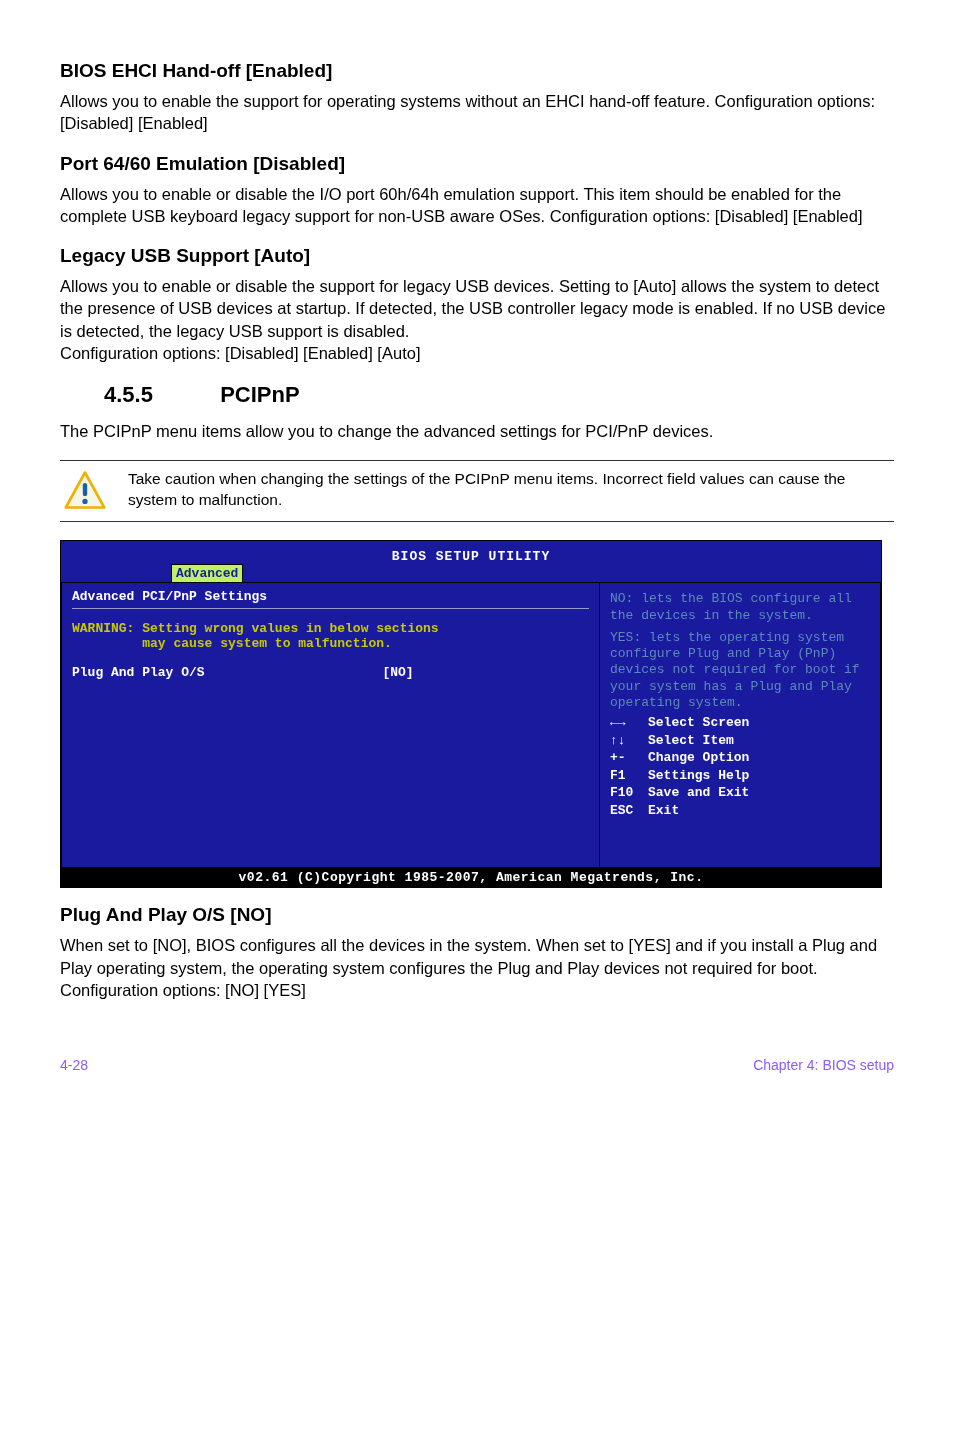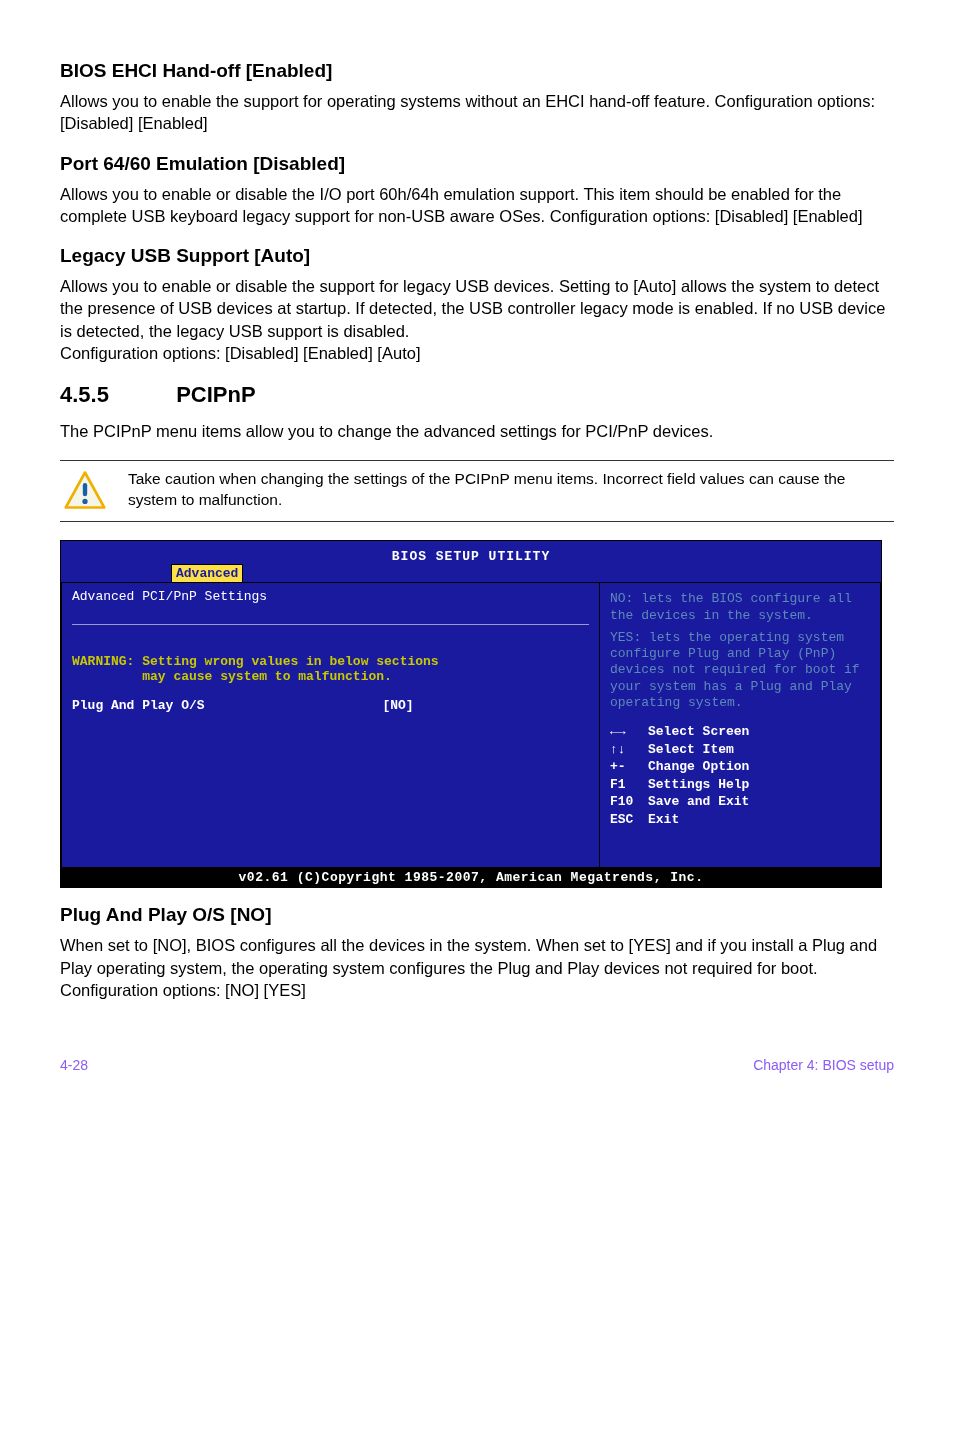--- a/index.html
+++ b/index.html
@@ -24,20 +24,21 @@
     margin: 0 0 18px 0;
   }
   h2.chapter {
     font-size: 22px;
     font-weight: bold;
     margin: 0 0 12px 0;
   }
   .chapter .num {
     display: inline-block;
     width: 110px;
+    margin-left: 44px;
   }
   .note-row {
     display: flex;
     align-items: flex-start;
     border-top: 1px solid #333;
     border-bottom: 1px solid #333;
     padding: 8px 0 10px 0;
     margin: 12px 0 18px 0;
     gap: 22px;
   }
@@ -68,44 +69,44 @@
   }
   .bios-tab-row {
     position: relative;
     height: 18px;
     border-bottom: 1.5px solid #000;
   }
   .bios-tab {
     position: absolute;
     left: 110px;
     top: 0;
-    background: #fde047;
+    background: #bef264;
     color: #1a1a9e;
     padding: 1px 4px;
     font-weight: bold;
     border: 1.5px solid #000;
     border-bottom: none;
   }
   .bios-body {
     display: flex;
   }
   .bios-left {
     flex: 1;
     border: 1.5px solid #000;
     border-top: none;
     border-right: none;
     padding: 6px 10px 10px 10px;
     min-height: 268px;
   }
   .bios-left .title-line {
     color: #ffffff;
-    font-weight: normal;
-    padding-bottom: 20px;
+    font-weight: bold;
+    padding-bottom: 4px;
     border-bottom: 1px solid #9a9acc;
-    margin-bottom: 29px;
+    margin-bottom: 12px;
   }
   .bios-left .warn {
     color: #c9c900;
     font-weight: bold;
     white-space: pre;
   }
   .bios-left .opt {
     margin-top: 14px;
     color: #ffffff;
     font-weight: bold;
@@ -121,21 +122,21 @@
     padding: 8px 10px 10px 10px;
     color: #5c8ab8;
   }
   .bios-right .help {
     color: #5c8ab8;
     line-height: 1.25;
   }
   .bios-right .nav {
     color: #ffffff;
     font-weight: bold;
-    margin-top: 12px;
+    margin-top: 3px;
     line-height: 1.35;
   }
   .bios-right .nav .k {
     display: inline-block;
     width: 38px;
   }
   .bios-footer {
     background: #000;
     color: #ffffff;
     font-weight: bold;

